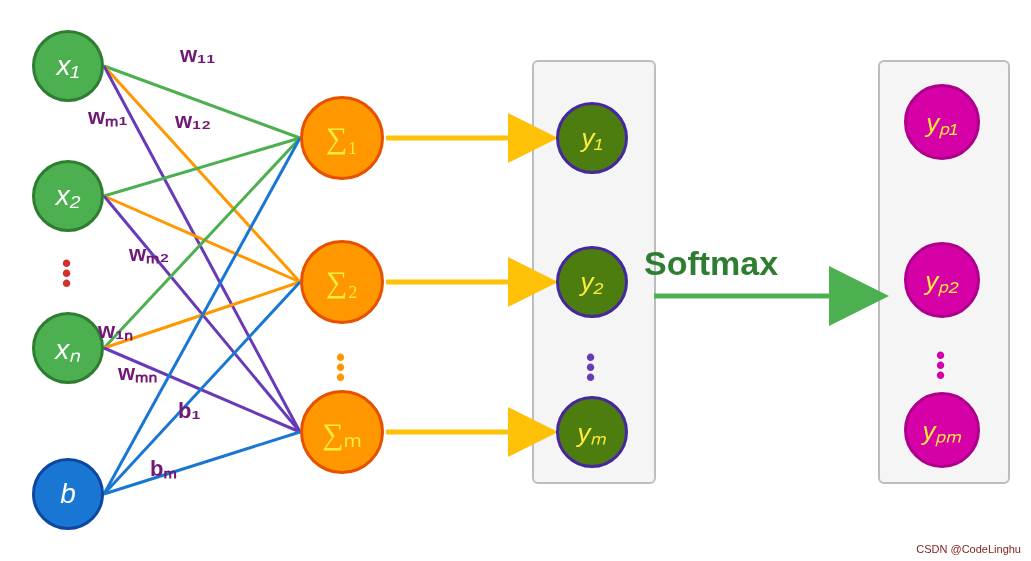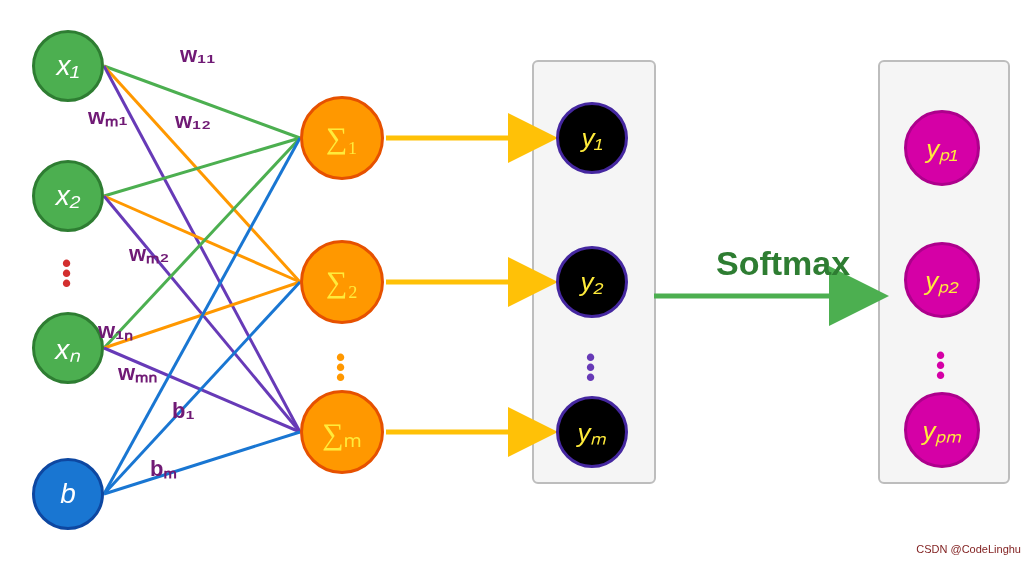--- a/index.html
+++ b/index.html
@@ -2,21 +2,21 @@
 <html><head>
 <meta charset="utf-8">
 <style>
   html, body { margin: 0; padding: 0; }
   body { width: 1031px; height: 561px; background: #fff; font-family: "Segoe UI", Arial, sans-serif; position: relative; }
   svg { position: absolute; top: 0; left: 0; }
   .node { position: absolute; border-radius: 50%; display: flex; align-items: center; justify-content: center; font-style: italic; color: #fff; box-sizing: border-box; }
   .input-node { width: 72px; height: 72px; background: #4CAF50; border: 3px solid #2E7D32; font-size: 28px; }
   .bias-node  { width: 72px; height: 72px; background: #1976D2; border: 3px solid #0D47A1; font-size: 28px; }
   .sum-node   { width: 84px; height: 84px; background: #FF9800; border: 3px solid #E65100; font-size: 30px; color: #FFEB3B; font-style: normal; }
-  .y-node     { width: 72px; height: 72px; background: #000000; border: 3px solid #4527A0; font-size: 26px; color: #FFEB3B; font-style: italic; }
+  .y-node     { width: 72px; height: 72px; background: #4d7c0f; border: 3px solid #4527A0; font-size: 26px; color: #FFEB3B; font-style: italic; }
   .yp-node    { width: 76px; height: 76px; background: #C2185B; border: 3px solid #880E4F; font-size: 26px; color: #FFEB3B; font-style: italic; background:#D81B60; }
   .yp-node    { background: #C2185B; }
   .yp-node    { background: #D500A6; border-color:#AD008C; }
   .sum-text { font-family: "Cambria Math","Segoe UI Symbol",serif; }
   .panel { position: absolute; background: #F5F5F5; border: 2px solid #BDBDBD; border-radius: 6px; }
   .wlabel { position: absolute; color: #701a75; font-weight: bold; font-size: 22px; font-style: normal; }
   .vdots { position: absolute; color: #FF9800; font-weight: bold; font-size: 26px; line-height: 10px; }
   .vdots.purple { color: #673AB7; }
   .vdots.magenta { color: #D500A6; }
   .vdots.red { color: #D32F2F; }
@@ -93,35 +93,35 @@
     <span>y₁</span>
   </div>
 <div class="node y-node" style="left:556px; top:246px;">
     <span>y₂</span>
   </div>
 <div class="vdots purple" style="left:586px; top:352px;">•<br>•<br>•</div>
 <div class="node y-node" style="left:556px; top:396px;">
     <span>yₘ</span>
   </div>
 
-<div class="node yp-node" style="left:904px; top:110px;">
+<div class="node yp-node" style="left:904px; top:84px;">
     <span>yₚ₁</span>
   </div>
 <div class="node yp-node" style="left:904px; top:242px;">
     <span>yₚ₂</span>
   </div>
 <div class="vdots magenta" style="left:936px; top:350px;">•<br>•<br>•</div>
 <div class="node yp-node" style="left:904px; top:392px;">
     <span>yₚₘ</span>
   </div>
 
 <div class="wlabel" style="left:180px; top:42px;">w₁₁</div>
 <div class="wlabel" style="left:88px;  top:100px;">wₘ₁</div>
 <div class="wlabel" style="left:175px; top:108px;">w₁₂</div>
 <div class="wlabel" style="left:92px;  top:237px;margin-left:37px;">wₘ₂</div>
 <div class="wlabel" style="left:98px;  top:290px;margin-top:24px;">w₁ₙ</div>
 <div class="wlabel" style="left:118px; top:356px;">wₘₙ</div>
-<div class="wlabel" style="left:172px; top:398px;text-align:center;">b₁</div>
+<div class="wlabel" style="left:178px; top:398px;text-align:center;">b₁</div>
 <div class="wlabel" style="left:150px; top:452px;">bₘ</div>
 
-<div class="softmax" style="left:716px; top:244px;text-align:right;">Softmax</div>
+<div class="softmax" style="left:644px; top:244px;text-align:right;">Softmax</div>
 
 <div class="watermark">CSDN @CodeLinghu</div>
 
 </body></html>

